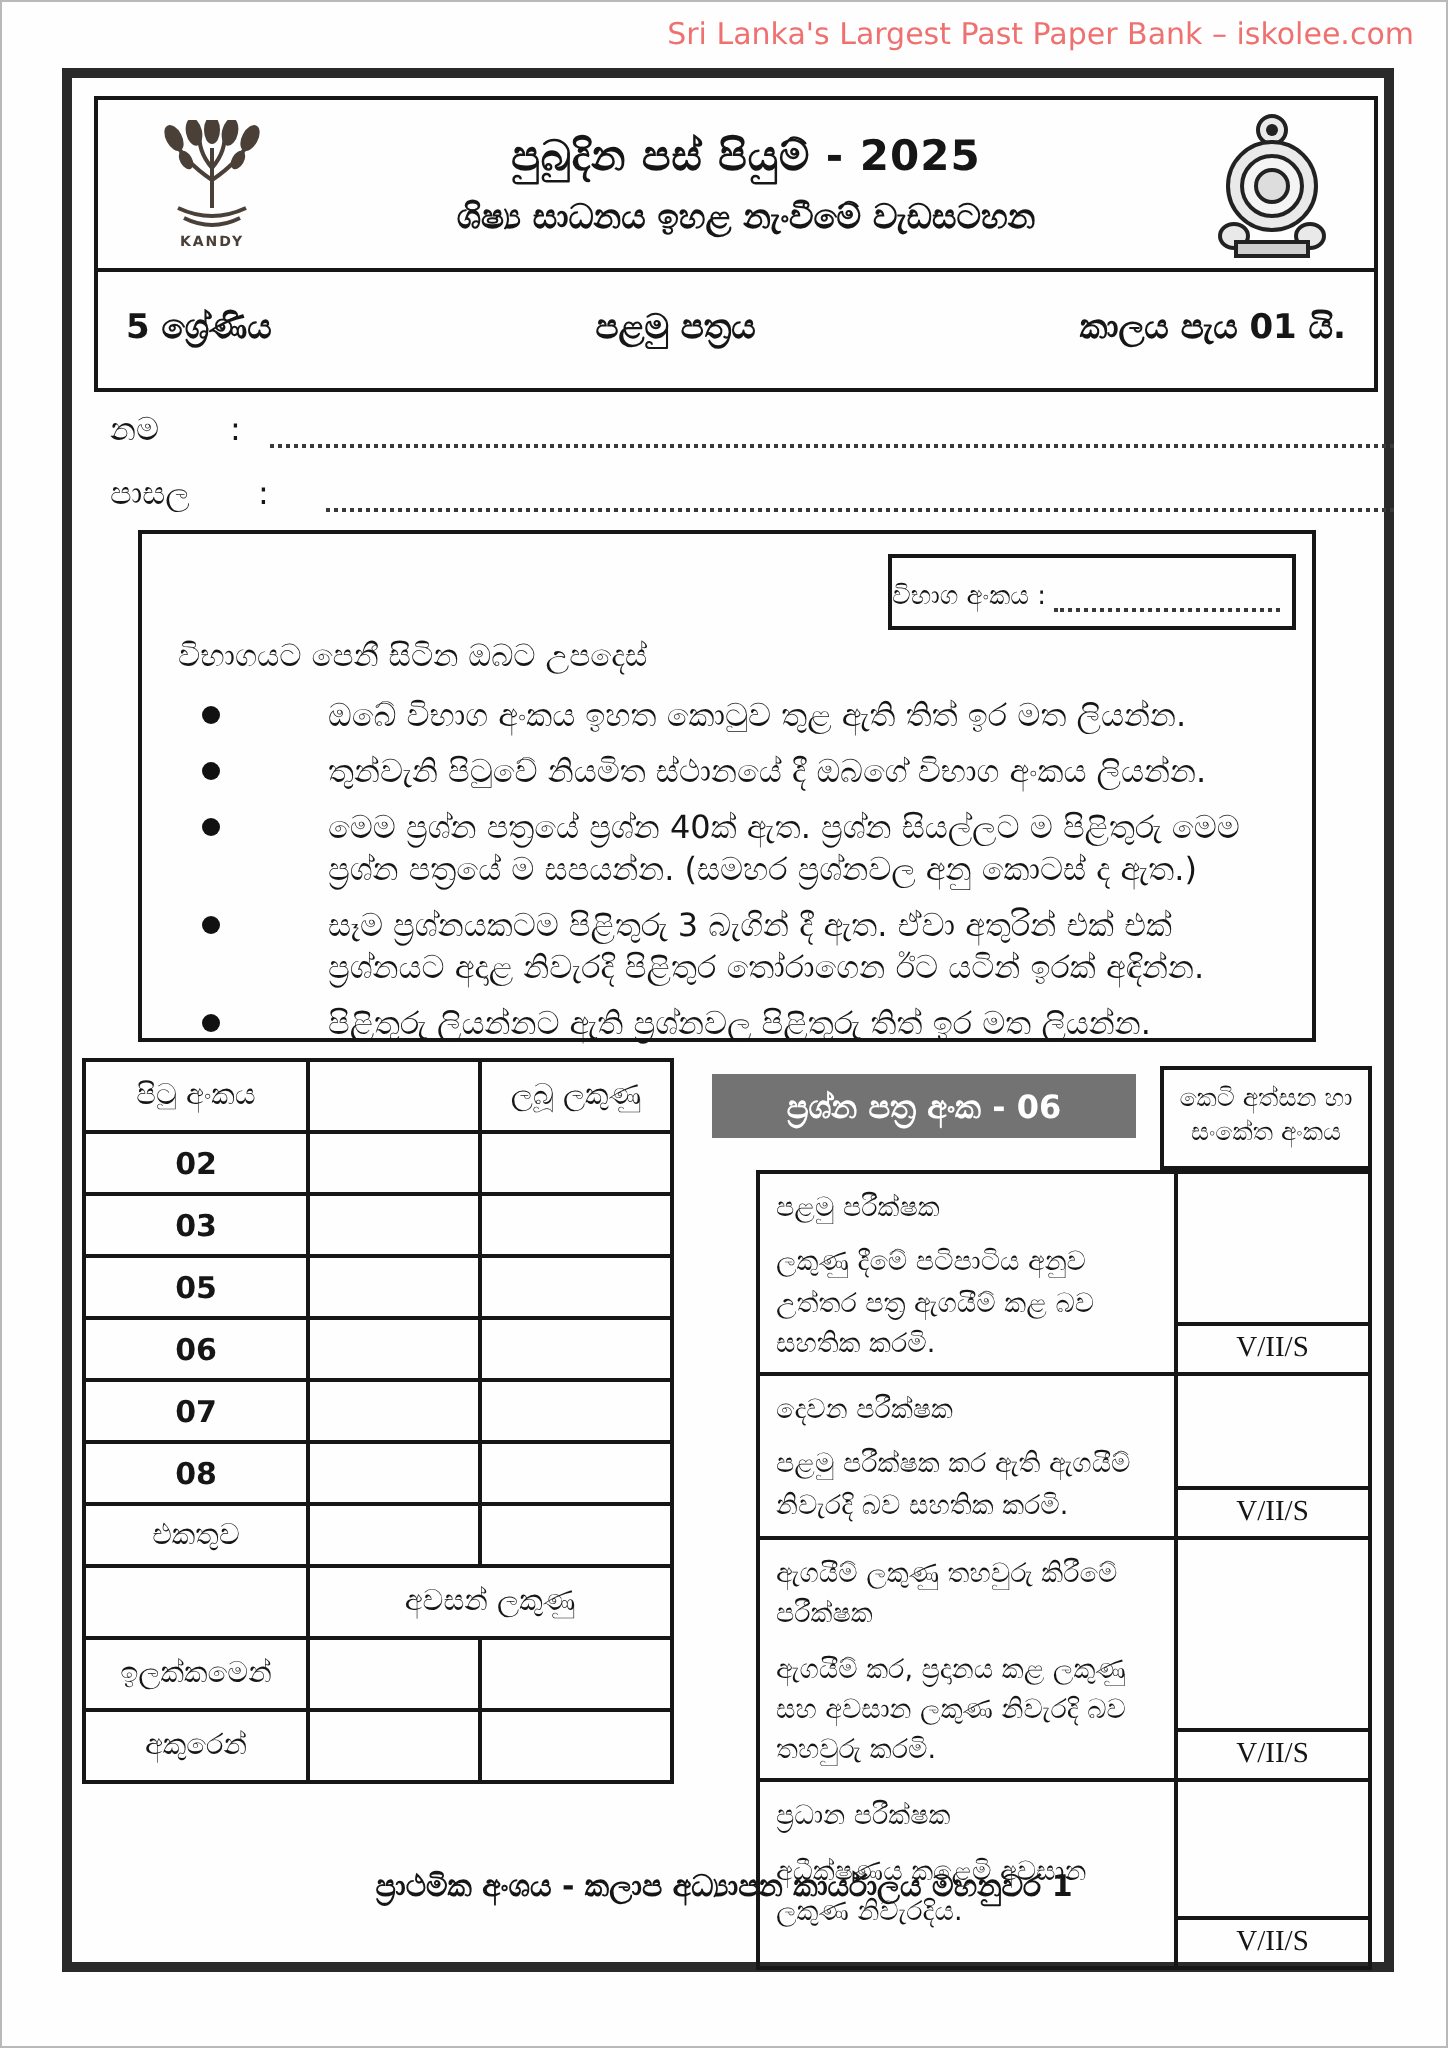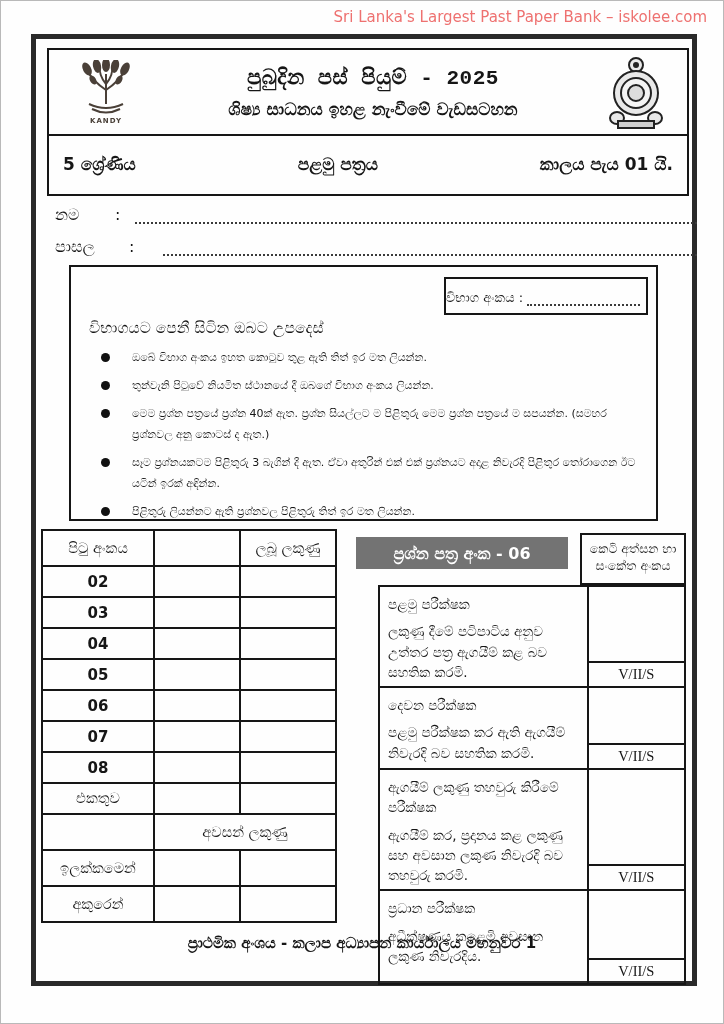--- a/index.html
+++ b/index.html
@@ -11,40 +11,40 @@
   .banner{position:absolute;top:7px;right:16px;font-size:15px;color:#ee7170;}
   .frame{position:absolute;left:30px;top:33px;width:666px;height:952px;
     border:5px solid #2a2a2a;box-sizing:border-box;}
   
   .header-box{position:absolute;left:46px;top:47px;width:642px;height:148px;
     border:2px solid #161616;box-sizing:border-box;}
   .header-top{height:84px;display:flex;align-items:center;}
   .kandy-logo{width:86px;margin-left:14px;text-align:center;line-height:1;}
   .kandy-logo .kandy-label{font-size:7px;letter-spacing:1px;color:#4a4038;font-weight:bold;}
   .titles{flex:1;text-align:center;}
-  .title1{font-size:21px;font-weight:bold;letter-spacing:.5px;font-family:Liberation Mono, monospace;}
+  .title1{font-size:21px;font-weight:bold;letter-spacing:.5px;}
   .title2{font-size:17px;font-weight:bold;margin-top:9px;}
   .emblem{width:78px;margin-right:12px;text-align:center;}
   .grade-row{border-top:2px solid #161616;height:58px;display:flex;align-items:center;
     justify-content:space-between;font-weight:bold;font-size:17px;padding:0 14px;box-sizing:border-box;}
   
   .field-row{position:absolute;left:54px;width:642px;display:flex;align-items:flex-end;font-size:16px;}
   .field-row .lbl{width:60px;}
   .field-row .colon{width:14px;}
   .dotline{flex:1;border-bottom:2px dotted #3a3a3a;height:15px;margin-left:6px;}
   
   .instr-box{position:absolute;left:68px;top:264px;width:589px;height:256px;
     border:2px solid #161616;box-sizing:border-box;}
   .exam-no-box{position:absolute;right:8px;top:10px;width:204px;height:38px;
     border:2px solid #161616;box-sizing:border-box;display:flex;align-items:flex-end;
     padding:0 6px 7px 0;font-size:13px;}
   .exam-no-box .dotline{height:12px;margin-left:4px;border-bottom-width:2px;}
   .instr-heading{position:absolute;left:18px;top:52px;font-size:15.5px;}
   .bullets{position:absolute;left:16px;top:80px;right:12px;}
-  .bullet-item{display:flex;margin-bottom:7px;font-size:11px;line-height:21px;}
+  .bullet-item{display:flex;margin-bottom:7px;font-size:16px;line-height:21px;gap:32px;}
   .bullet-dot{width:9px;height:9px;border-radius:50%;background:#111;
     flex:0 0 9px;margin:6px 22px 0 14px;}
   
   .marks-table{position:absolute;left:40px;top:528px;}
   .marks-table table{border-collapse:collapse;}
   .marks-table td{border:2px solid #161616;text-align:center;font-size:14.5px;padding:0;}
   .marks-table .c1{width:110px;} .marks-table .c2{width:84px;} .marks-table .c3{width:94px;}
   .marks-table .hrow td{height:34px;}
   .marks-table .nrow td{height:29px;}
   .marks-table .num{font-weight:bold;font-size:15px;}
@@ -185,25 +185,20 @@
         <td class="num">02</td>
         <td></td>
             <td></td>
       </tr>
       <tr class="nrow">
         <td class="num">03</td>
         <td></td>
             <td></td>
       </tr>
       <tr class="nrow">
-        <td class="num">04</td>
-        <td></td>
-            <td></td>
-      </tr>
-      <tr class="nrow">
         <td class="num">05</td>
         <td></td>
             <td></td>
       </tr>
       <tr class="nrow">
         <td class="num">06</td>
         <td></td>
             <td></td>
       </tr>
       <tr class="nrow">

